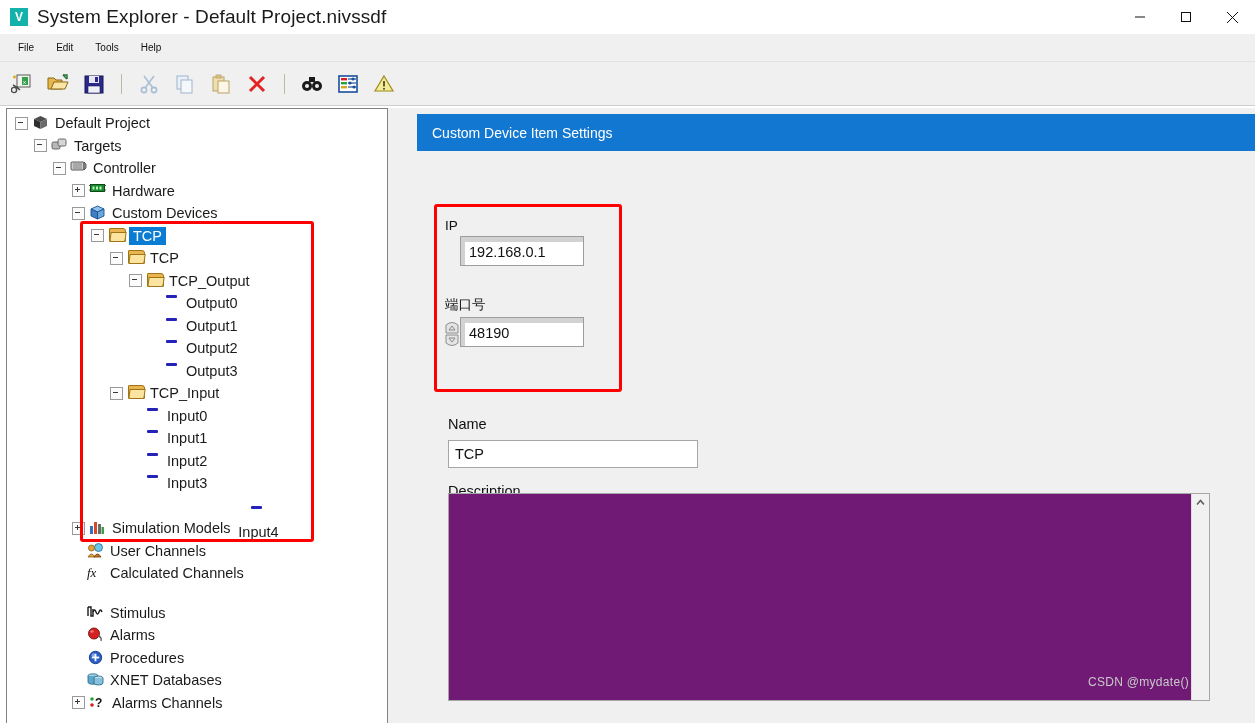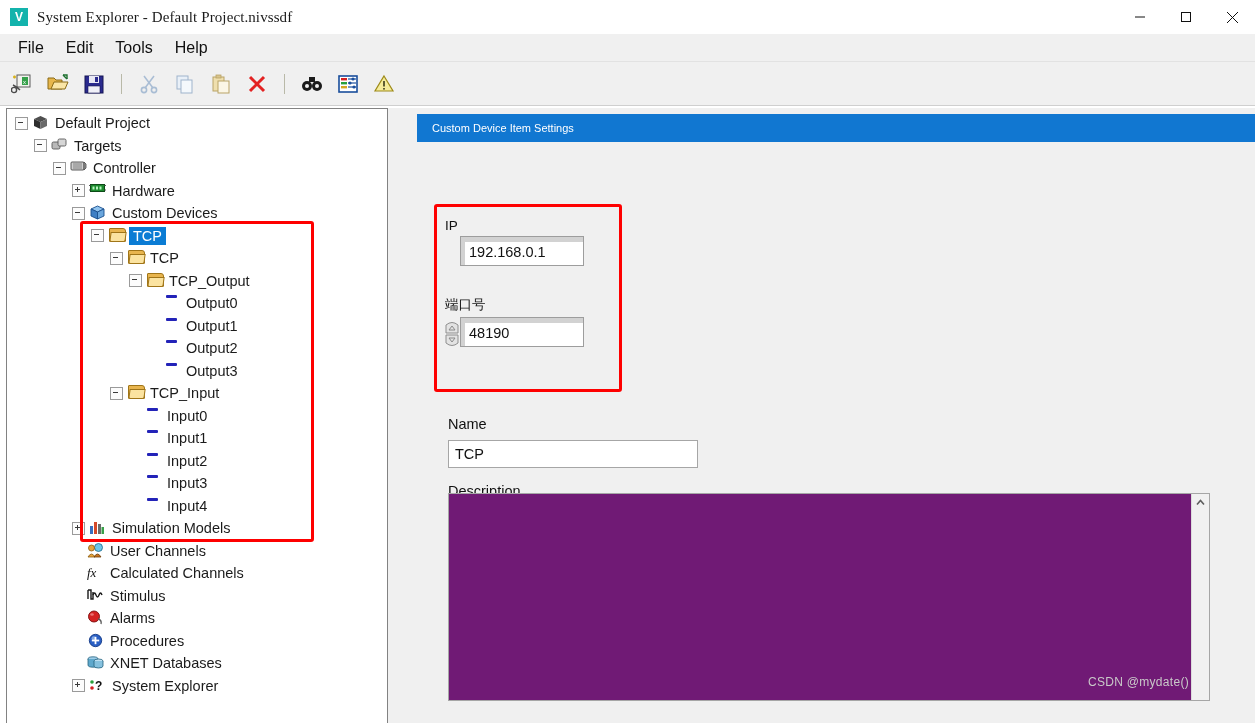--- a/index.html
+++ b/index.html
@@ -16,39 +16,39 @@
     background: #ffffff;
     display: flex; align-items: center;
   }
   .app-icon {
     width: 18px; height: 18px; margin-left: 10px; margin-right: 9px;
     background: #13b3ac;
     display: flex; align-items: center; justify-content: center;
     color: #fff; font-size: 12px; font-weight: bold; line-height: 1;
   }
   .title-text {
-    font-size: 15px; color: #1a1a1a; letter-spacing: 0.1px; font-family: Liberation Serif, serif;
+    font-size: 19px; color: #1a1a1a; letter-spacing: 0.1px;
   }
   .win-btns { margin-left: auto; display: flex; height: 34px; }
   .win-btn {
     width: 46px; height: 34px;
     display: flex; align-items: center; justify-content: center;
     color: #101010;
   }
   .win-btn svg { display:block; }
 
   
   .menubar {
     position: absolute; left: 0; top: 34px; width: 1255px; height: 27px;
     background: #f0f0f0;
     display: flex; align-items: center;
     border-bottom: 1px solid #e2e2e2;
   }
   .menu-item {
-    font-size: 16px; color: #101010;
+    font-size: 10px; color: #101010;
     padding: 3px 10px; margin-left: 2px;
     cursor: default;
   }
   .menu-item:first-child { margin-left: 8px; }
 
   
   .toolbar {
     position: absolute; left: 0; top: 62px; width: 1255px; height: 43px;
     background: #f0f0f0;
     border-bottom: 1px solid #cfcfcf;
@@ -138,23 +138,23 @@
     border: 3px solid #fe0000;
     border-radius: 3px;
     pointer-events: none;
   }
   #redbox-tree { left: 80px; top: 221px; width: 228px; height: 315px; }
   #redbox-ip   { left: 434px; top: 204px; width: 182px; height: 182px; }
 
   
   .panel-header {
     position: absolute; left: 24px; top: 6px;
-    width: 838px; height: 28px;
+    width: 838px; height: 37px;
     background: #1177d1;
-    color: #ffffff; font-size: 11px;
+    color: #ffffff; font-size: 14px;
     display: flex; align-items: center;
     padding-left: 15px; box-sizing: border-box;
   }
 
   .lv-group { position: absolute; left: 52px; top: 110px; }
   .lv-label { font-size: 13.5px; color: #111; margin-bottom: 3px; }
   .lv-field-wrap { display: flex; align-items: stretch; }
   .lv-field {
     position: relative;
     width: 124px; height: 30px;
@@ -502,21 +502,21 @@
         </span>
         <span class="tlabel">Input2</span>
       </div>
       <div class="tnode" style="padding-left: 122px;">
         <span class="twist none"></span>
         <span class="ticon">
           <span class="dash"></span>
         </span>
         <span class="tlabel">Input3</span>
       </div>
-      <div class="tnode" style="padding-left: 122px;">
+      <div class="tnode" style="padding-left: 122px; flex-direction: column;">
         <span class="twist none"></span>
         <span class="ticon">
           <span class="dash"></span>
         </span>
         <span class="tlabel">Input4</span>
       </div>
       <div class="tnode" style="padding-left: 65px;">
         <span class="twist plus"></span>
         <span class="ticon">
           <svg width="16" height="15" viewBox="0 0 16 15">
@@ -542,21 +542,21 @@
       </div>
       <div class="tnode" style="padding-left: 65px;">
         <span class="twist none"></span>
         <span class="ticon">
           <svg width="16" height="15" viewBox="0 0 16 15">
             <text x="0" y="12" font-size="13" font-style="italic" font-family="'Liberation Serif',serif" fill="#111">fx</text>
           </svg>
         </span>
         <span class="tlabel">Calculated Channels</span>
       </div>
-      <div class="tnode" style="padding-left: 65px;">
+      <div class="tnode" style="padding-left: 65px; margin-top: 17px;">
         <span class="twist none"></span>
         <span class="ticon">
           <svg width="17" height="13" viewBox="0 0 17 13">
             <path d="M1 11 L1 2 M1 2 L4 2 L4 11 L6 11 L6 4" stroke="#1a1a1a" stroke-width="1.4" fill="none"></path>
             <path d="M6 7 q1.5 -4 3 0 t3 0 t3 0" stroke="#1a1a1a" stroke-width="1.4" fill="none"></path>
           </svg>
         </span>
         <span class="tlabel">Stimulus</span>
       </div>
       <div class="tnode" style="padding-left: 65px;">
@@ -596,21 +596,21 @@
       </div>
       <div class="tnode" style="padding-left: 65px;">
         <span class="twist plus"></span>
         <span class="ticon">
           <svg width="17" height="14" viewBox="0 0 17 14">
             <circle cx="3" cy="4" r="1.8" fill="#2aa03c"></circle>
             <circle cx="3" cy="10" r="1.8" fill="#d42222"></circle>
             <text x="6" y="12" font-size="12" font-weight="bold" font-family="'Liberation Sans',sans-serif" fill="#111">?</text>
           </svg>
         </span>
-        <span class="tlabel">System Explorer</span>
+        <span class="tlabel">Alarms Channels</span>
       </div>
     </div>
 </div>
 <div class="splitter"></div>
 
 <div class="right-panel">
 
   <div class="panel-header">Custom Device Item Settings</div>
 
   <div class="lv-group">

